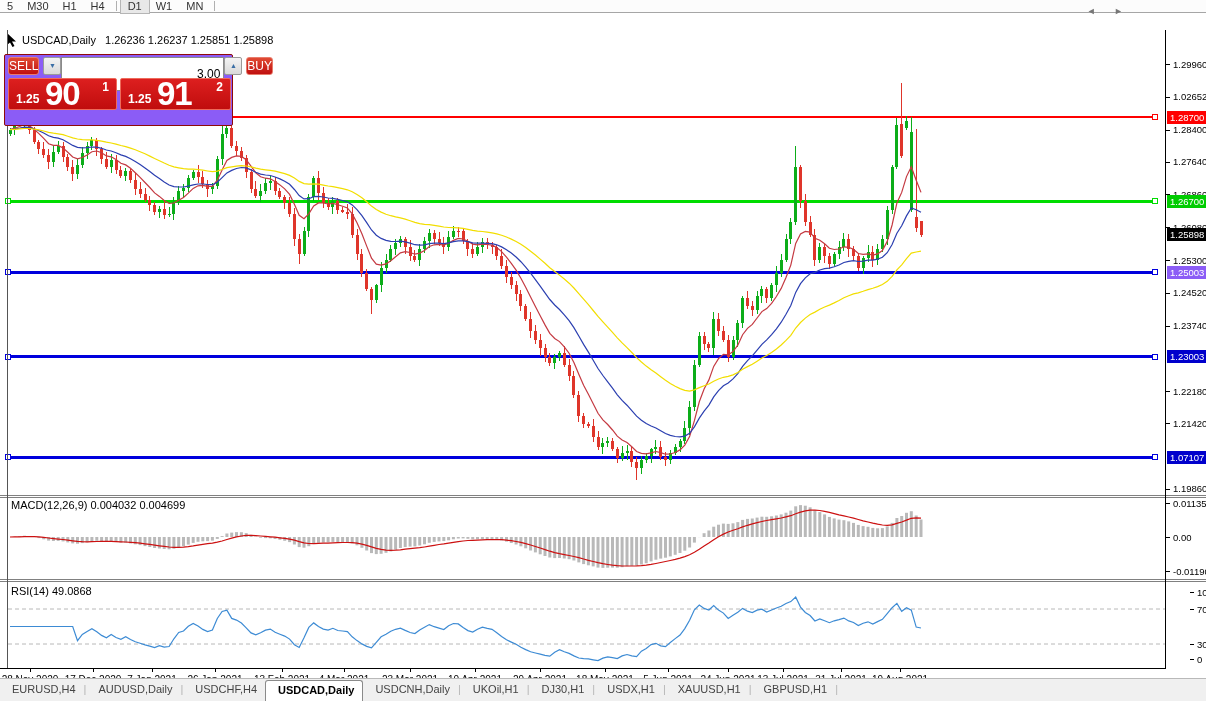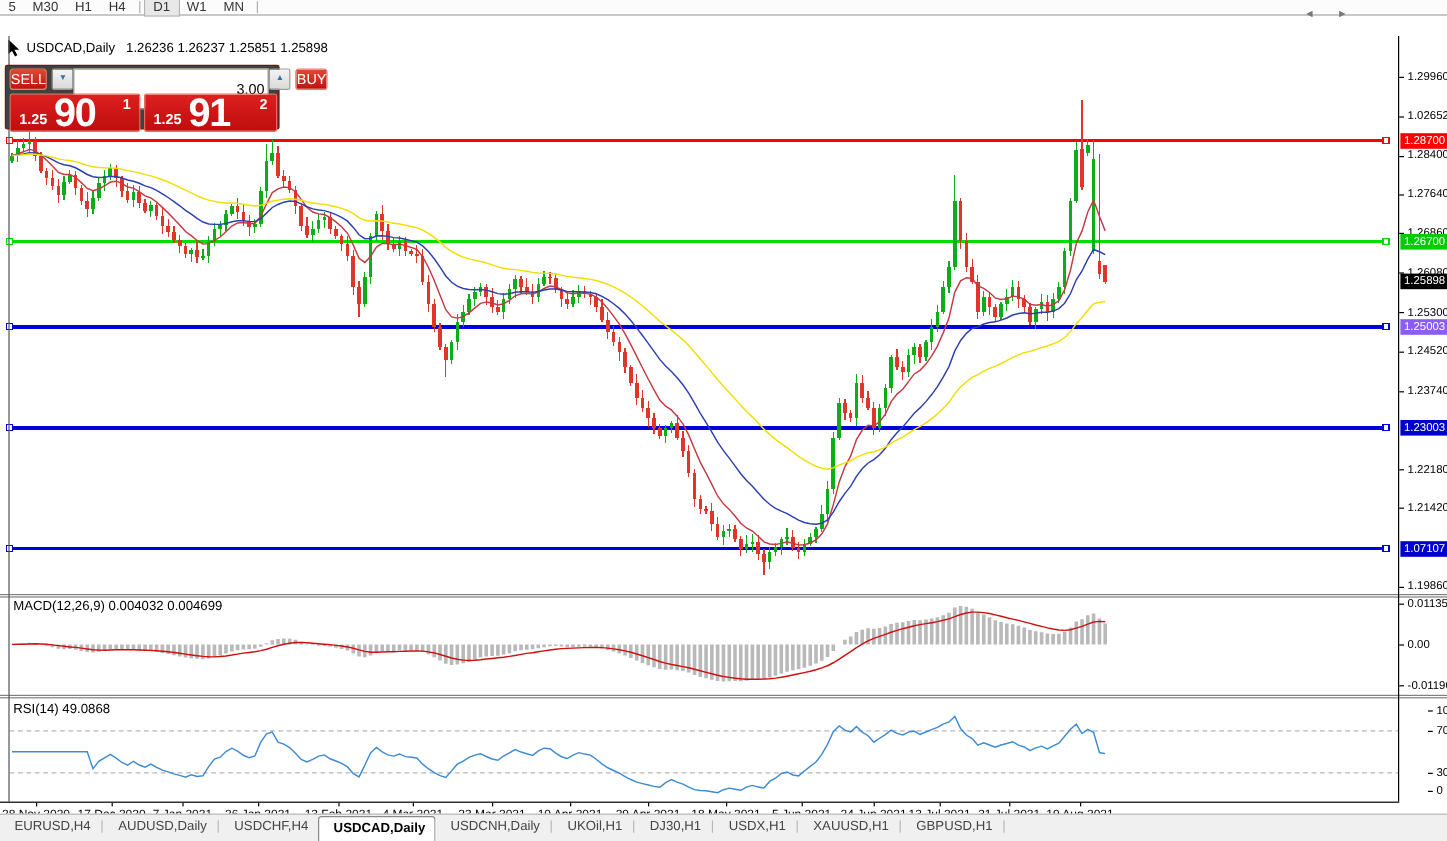--- a/index.html
+++ b/index.html
@@ -13,21 +13,21 @@
   .tf-btn.active{background:#e8e8e8;outline:1px solid #b5b5b5;}
   .tb-sep{width:1px;height:10px;background:#b0b0b0;margin:0 4px;}
   
   .chart-win{position:absolute;left:0;top:14px;width:1206px;height:664px;background:#fff;}
   .plot-left-border{position:absolute;left:7px;top:16px;width:1px;height:639px;background:#555;}
   .plot-right-border{position:absolute;left:1165px;top:16px;width:1px;height:639px;background:#000;}
   .chart-title{position:absolute;left:22px;top:20px;font-size:11px;color:#000;white-space:nowrap;}
   .cursor-arrow{position:absolute;left:6px;top:19px;}
   svg{position:absolute;display:block;}
   
-  .trade-widget{position:absolute;left:4px;top:40px;width:229px;height:54px;background:#404040;
+  .trade-widget{position:absolute;left:4px;top:40px;width:229px;height:72px;background:#8b5cf6;
                 border:1px solid #8f0a0a;border-radius:2px;z-index:5;}
   .tw-top{position:absolute;left:3px;top:2px;right:3px;height:18px;display:flex;align-items:stretch;}
   .tw-btn{width:60px;background:linear-gradient(#e04a33,#c01010);border:1px solid #e87b6b;border-radius:3px;
           color:#fff;font-size:12px;text-align:center;line-height:16px;}
   .vol-wrap{flex:1;display:flex;margin:0 4px;}
   .spin{width:18px;background:linear-gradient(#f4f4f4,#d9d9d9);border:1px solid #9a9a9a;border-radius:2px;
         color:#3a6ea5;font-size:7px;text-align:center;line-height:16px;}
   .vol-input{flex:1;border:1px solid #8a8a8a;background:#fff;font-size:12px;text-align:right;
              padding:16px 3px;line-height:16px;color:#000;font-family:"Liberation Sans",sans-serif;}
   .tile{position:absolute;top:23px;height:32px;background:linear-gradient(#dd1f1f,#c00d0d);

